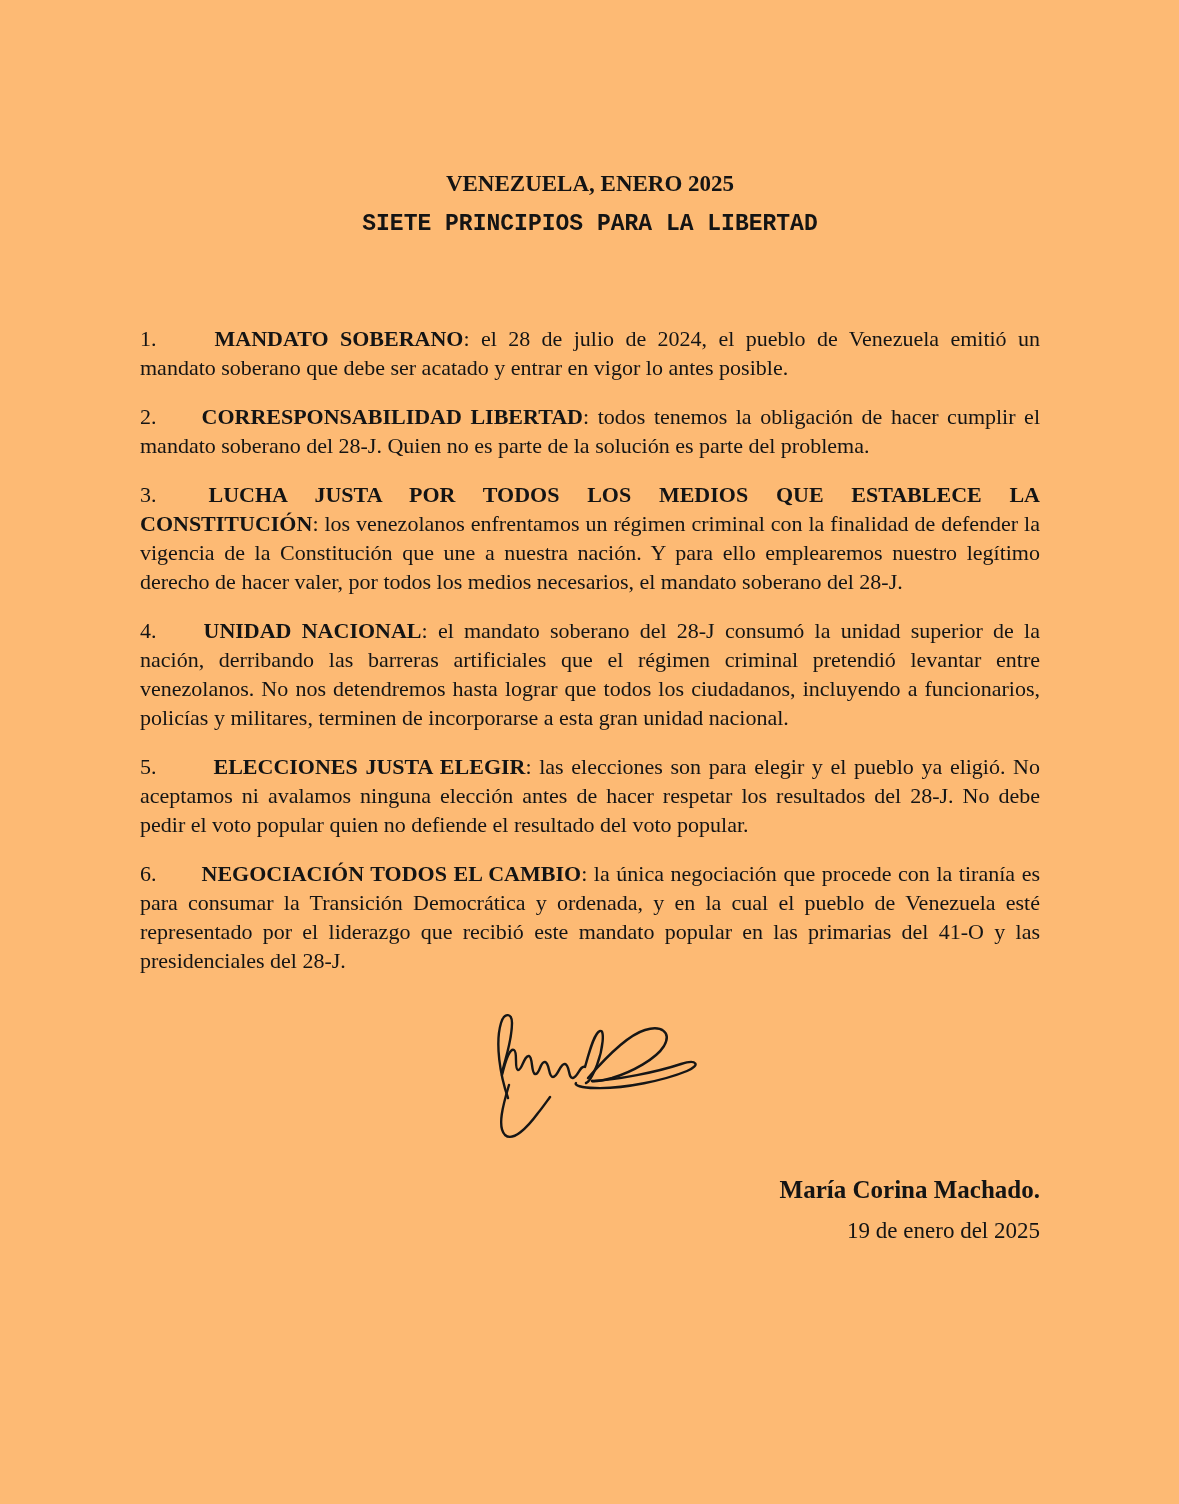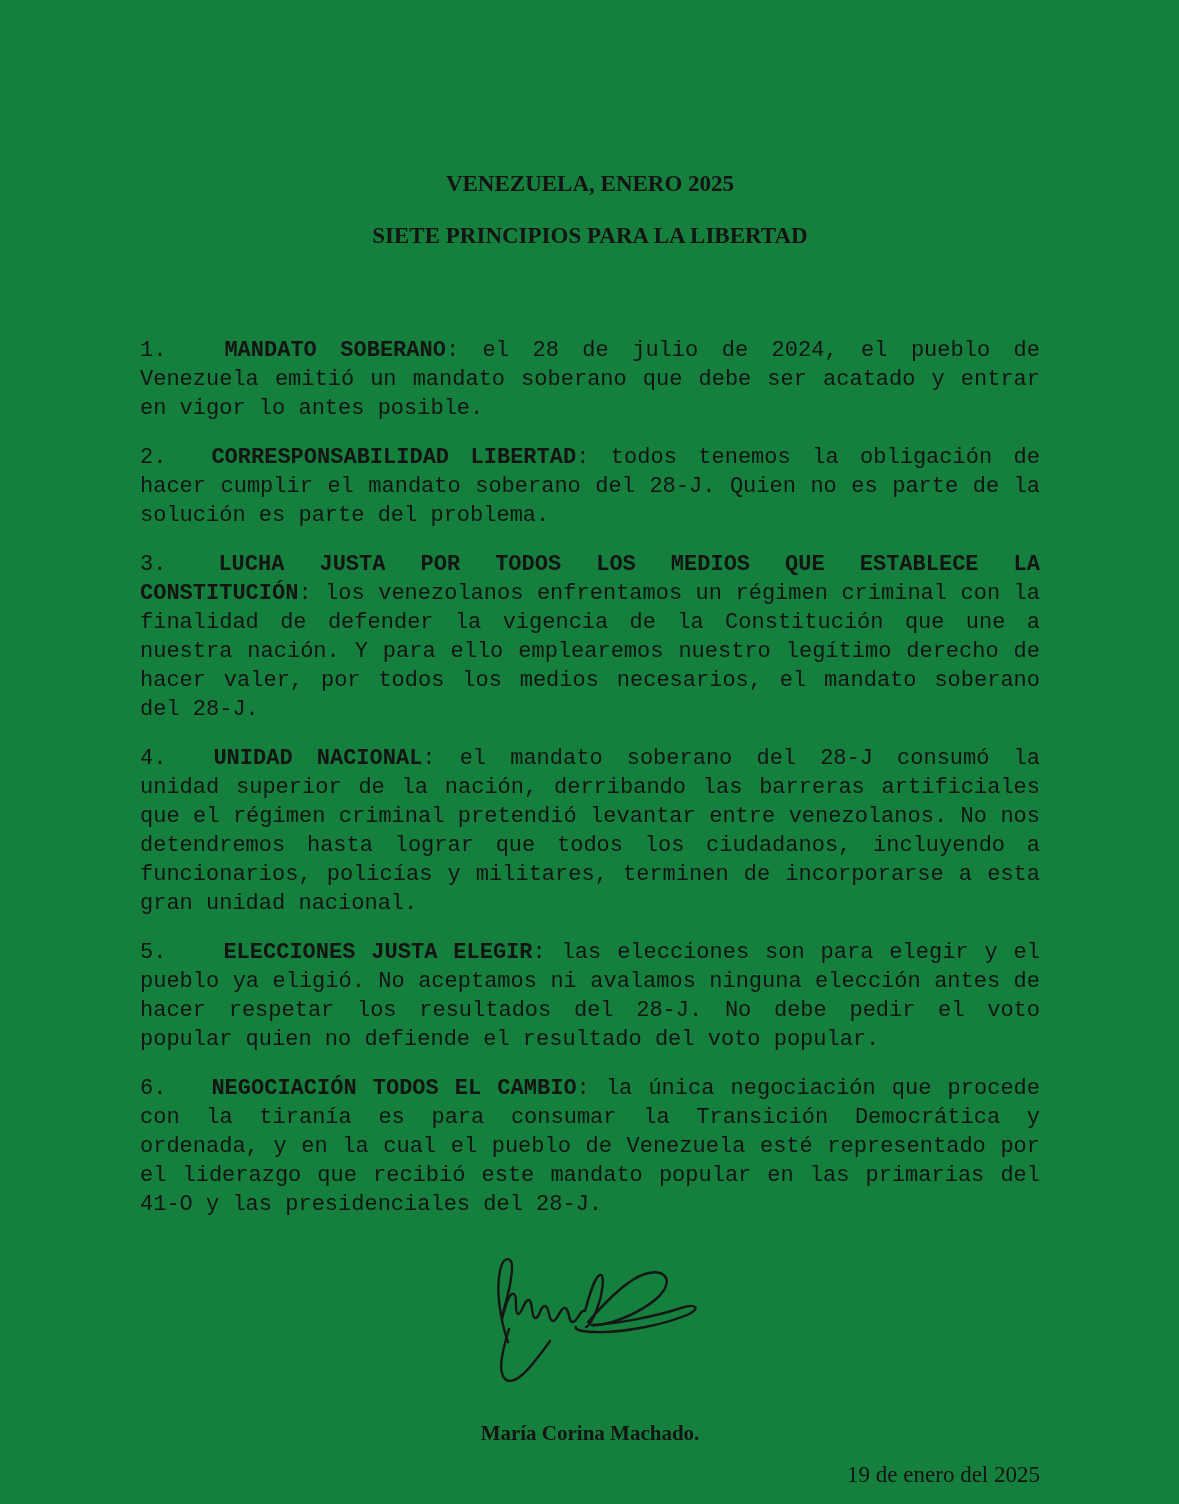--- a/index.html
+++ b/index.html
@@ -1,61 +1,61 @@
 <!DOCTYPE html>
 <html><head>
 <meta charset="utf-8">
 <style>
   html,body{margin:0;padding:0;background:#ffffff;}
   .page{
     position:relative;
     width:1179px;
     height:1504px;
-    background:#15803d;
+    background:#fdba74;
     box-sizing:border-box;
     padding:170px 139px 0 140px;
     font-family:"Liberation Serif","DejaVu Serif",serif;
     color:#141414;
   }
   .doc-title{
     text-align:center;
     font-weight:bold;
     font-size:23px;
     line-height:28px;
     margin:0;
   }
   .doc-subtitle{
-    margin-top:24px;
+    margin-top:12px;
+    font-family:Liberation Mono, monospace;
   }
   .principles{
     margin-top:86px;
   }
   p.para{
     margin:0 0 20px 0;
     font-size:22px;
     line-height:29px;
     text-align:justify;
-    font-family:Liberation Mono, monospace;
   }
   p.para .num{white-space:nowrap;}
   p.para .tab{display:inline-block;height:1px;vertical-align:baseline;}
   .t1{width:58px}.t2{width:45px}.t3{width:52px}.t4{width:47px}
   .t5{width:57px}.t6{width:45px}.t7{width:56px}
   p.para b{font-weight:bold;}
   .sig-wrap{
     margin-top:28px;
     height:142px;
     text-align:center;
   }
   .sig-wrap svg{display:block;margin:0 auto;}
   .sig-name{
     margin-top:30px;
-    text-align:center;
+    text-align:right;
     font-weight:bold;
-    font-size:21px;
+    font-size:25px;
     line-height:29px;
   }
   .sig-date{
     margin-top:12px;
     text-align:right;
     font-size:23px;
     line-height:29px;
   }
 </style>
 </head>

